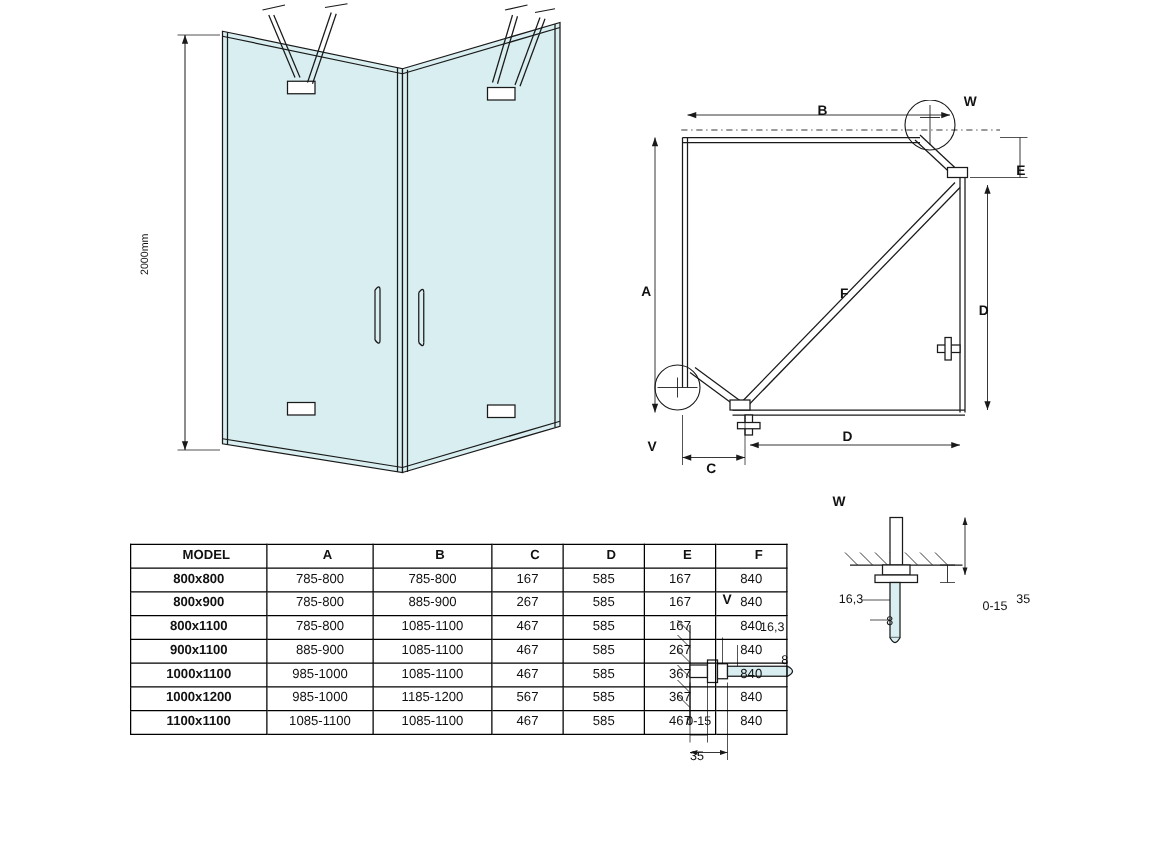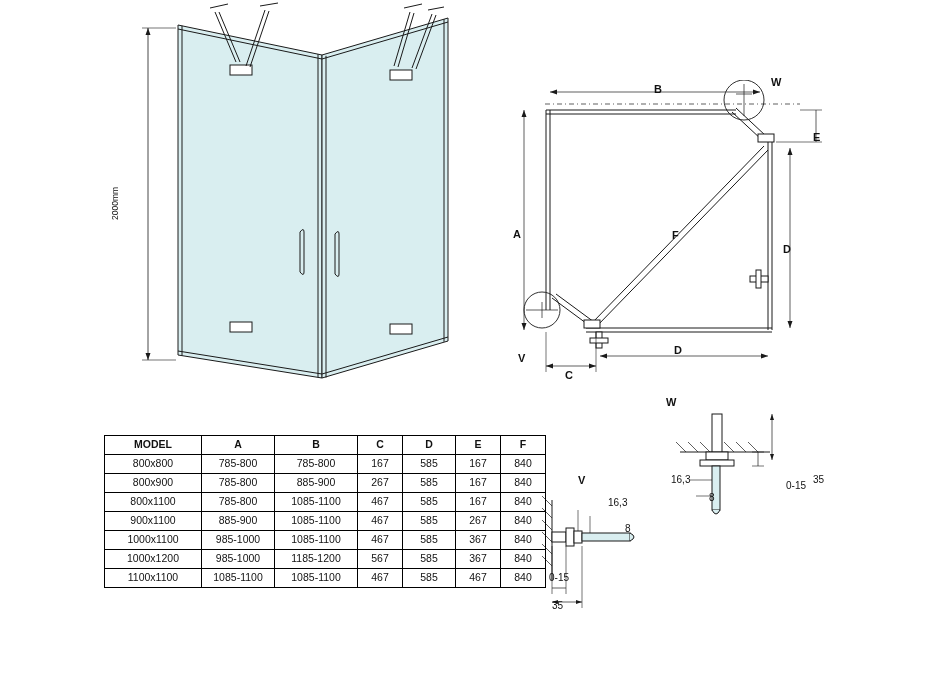--- a/index.html
+++ b/index.html
@@ -4,29 +4,29 @@
 <style>
   html,body{margin:0;padding:0;background:#ffffff;}
   body{width:928px;height:686px;position:relative;font-family:"Liberation Sans",sans-serif;color:#111;overflow:hidden;}
   .root{position:absolute;left:0;top:0;width:928px;height:686px;}
   svg{display:block;}
   .lbl{position:absolute;font-size:11px;color:#111;}
   .lbl.b{font-weight:bold;}
   
   #spec-table{position:absolute;left:104px;top:435px;border-collapse:collapse;font-size:10.5px;}
   #spec-table td,#spec-table th{border:1px solid #000;text-align:center;padding:1px 0 2px 0;line-height:13px;height:15px;}
-  #spec-table th{font-weight:bold;font-size:10.5px;}
+  #spec-table th{font-weight:bold;font-size:10.5px;padding-left:12px;}
   #spec-table .c-model{width:96px;}
   #spec-table .c-a{width:72px;}
   #spec-table .c-b{width:82px;}
   #spec-table .c-c{width:44px;}
   #spec-table .c-d{width:52px;}
   #spec-table .c-e{width:44px;}
   #spec-table .c-f{width:44px;}
-  #spec-table td.model{font-weight:normal;}
+  #spec-table td.model{font-weight:bold;}
   .rot{transform:rotate(-90deg);transform-origin:left top;white-space:nowrap;}
 </style>
 </head>
 <body>
 
 <div class="root">
 
   <svg width="470" height="420" viewBox="0 0 470 420" style="position:absolute;left:60px;top:0;">
     <g stroke="#1a1a1a" fill="none" stroke-width="1">
 

